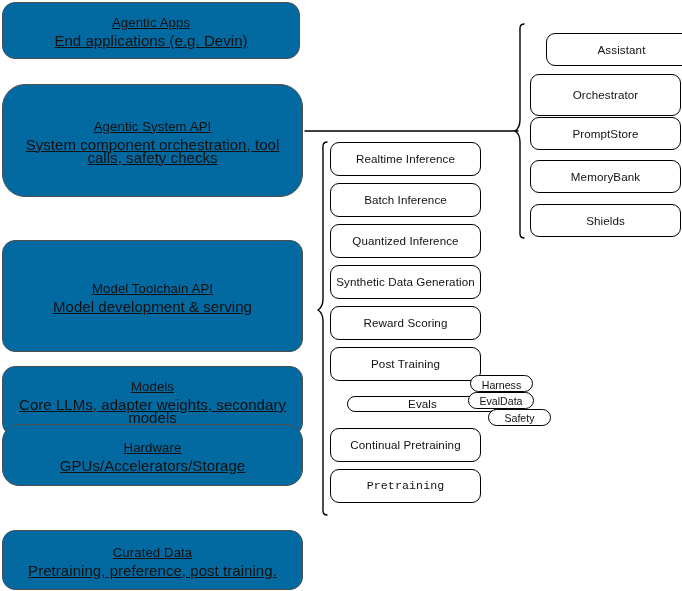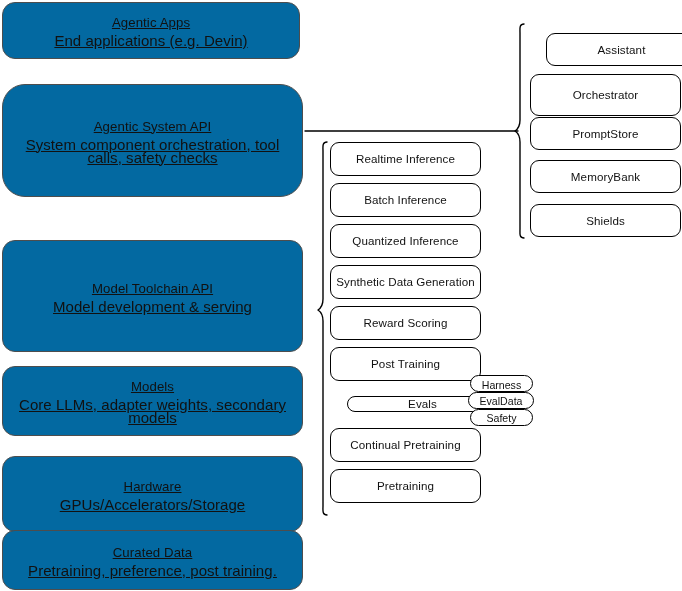--- a/index.html
+++ b/index.html
@@ -142,21 +142,21 @@
   <div class="layer-box" style="left:2px; top:240px; width:301px; height:112px;">
     <div class="layer-title">Model Toolchain API</div>
     <div class="layer-sub">Model development &amp; serving</div>
   </div>
 
   <div class="layer-box" style="left:2px; top:366px; width:301px; height:70px;">
     <div class="layer-title">Models</div>
     <div class="layer-sub">Core LLMs, adapter weights, secondary models</div>
   </div>
 
-  <div class="layer-box" style="left:2px; top:456px; width:301px; height:76px;">
+  <div class="layer-box" style="left:2px; top:424px; width:301px; height:62px;border-radius:17px;">
     <div class="layer-title">Hardware</div>
     <div class="layer-sub">GPUs/Accelerators/Storage</div>
   </div>
 
   <div class="layer-box" style="left:2px; top:530px; width:301px; height:60px;">
     <div class="layer-title">Curated Data</div>
     <div class="layer-sub">Pretraining, preference, post training.</div>
   </div>
 
   <div class="pill-box" style="left:330px; top:142px; width:151px; height:34px;">
@@ -176,31 +176,31 @@
   </div>
   <div class="pill-box" style="left:330px; top:347px; width:151px; height:34px;">
     <span>Post Training</span>
   </div>
   <div class="pill-box" style="left:330px; top:396px; width:151px; height:16px;margin-left:17px;">
     <span>Evals</span>
   </div>
   <div class="pill-box" style="left:330px; top:428px; width:151px; height:34px;">
     <span>Continual Pretraining</span>
   </div>
-  <div class="pill-box" style="left:330px; top:469px; width:151px; height:34px;">
+  <div class="pill-box" style="left:330px; top:469px; width:151px; height:34px;font-family:Liberation Mono, monospace;">
     <span>Pretraining</span>
   </div>
 
   <div class="mini-pill" style="left:470px; top:375px; width:63px; height:17px;align-items:flex-end;">
     <span>Harness</span>
   </div>
   <div class="mini-pill" style="left:468px; top:392px; width:66px; height:17px;">
     <span>EvalData</span>
   </div>
-  <div class="mini-pill" style="left:470px; top:409px; width:63px; height:17px;">
+  <div class="mini-pill" style="left:488px; top:409px; width:63px; height:17px;">
     <span>Safety</span>
   </div>
 
   <div class="pill-box" style="left:530px; top:33px; width:151px; height:33px;margin-left:16px;">
     <span>Assistant</span>
   </div>
   <div class="pill-box" style="left:530px; top:74px; width:151px; height:42px;">
     <span>Orchestrator</span>
   </div>
   <div class="pill-box" style="left:530px; top:117px; width:151px; height:33px;">

